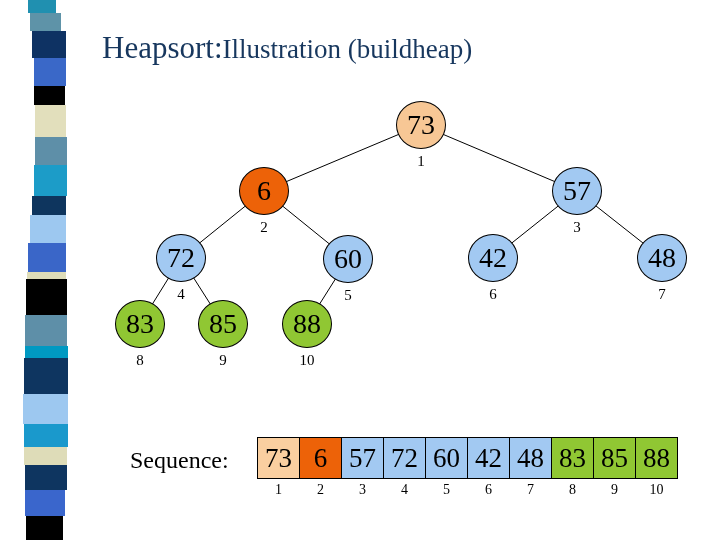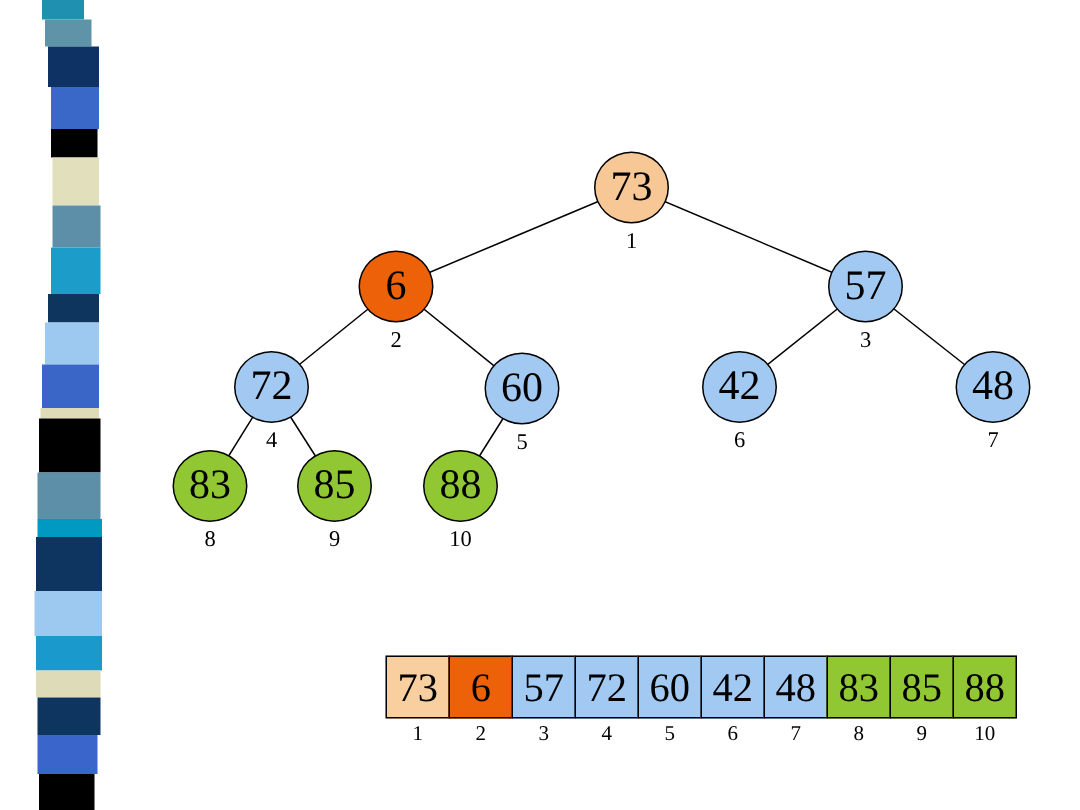--- a/index.html
+++ b/index.html
@@ -73,20 +73,24 @@
     <div style="top:346px;height:12px;left:25px;width:43px;background:#0099C2;"></div>
     <div style="top:358px;height:36px;left:24px;width:44px;background:#0E3560;"></div>
     <div style="top:394px;height:30px;left:23px;width:45px;background:#9DC8F0;"></div>
     <div style="top:424px;height:23px;left:24px;width:44px;background:#1A99CC;"></div>
     <div style="top:447px;height:18px;left:24px;width:43px;background:#DEDCB8;"></div>
     <div style="top:465px;height:25px;left:25px;width:42px;background:#0E3560;"></div>
     <div style="top:490px;height:26px;left:25px;width:40px;background:#3A66CC;"></div>
     <div style="top:516px;height:24px;left:26px;width:37px;background:#000000;"></div>
   </div>
 
+  <div class="title">
+    <span class="t1">Heapsort:</span>
+      <span class="t2">Illustration (buildheap)</span>
+  </div>
 
   <svg class="edges" viewBox="0 0 720 540" xmlns="http://www.w3.org/2000/svg">
     <line x1="421" y1="125" x2="264" y2="191" stroke="#000" stroke-width="1"></line>
     <line x1="421" y1="125" x2="577" y2="191" stroke="#000" stroke-width="1"></line>
     <line x1="264" y1="191" x2="181" y2="258" stroke="#000" stroke-width="1"></line>
     <line x1="264" y1="191" x2="348" y2="259" stroke="#000" stroke-width="1"></line>
     <line x1="577" y1="191" x2="493" y2="258" stroke="#000" stroke-width="1"></line>
     <line x1="577" y1="191" x2="662" y2="258" stroke="#000" stroke-width="1"></line>
     <line x1="181" y1="258" x2="140" y2="324" stroke="#000" stroke-width="1"></line>
     <line x1="181" y1="258" x2="223" y2="324" stroke="#000" stroke-width="1"></line>
@@ -108,20 +112,21 @@
   <div class="node-index" style="left:244px;top:219px;">2</div>
   <div class="node-index" style="left:557px;top:219px;">3</div>
   <div class="node-index" style="left:161px;top:286px;">4</div>
   <div class="node-index" style="left:328px;top:287px;">5</div>
   <div class="node-index" style="left:473px;top:286px;">6</div>
   <div class="node-index" style="left:642px;top:286px;">7</div>
   <div class="node-index" style="left:120px;top:352px;">8</div>
   <div class="node-index" style="left:203px;top:352px;">9</div>
   <div class="node-index" style="left:287px;top:352px;">10</div>
 
+  <div class="seq-label">Sequence:</div>
 
   <div class="seq-row">
     <div class="seq-cell cell-peach">73</div>
     <div class="seq-cell cell-orange">6</div>
     <div class="seq-cell cell-blue">57</div>
     <div class="seq-cell cell-blue">72</div>
     <div class="seq-cell cell-blue">60</div>
     <div class="seq-cell cell-blue">42</div>
     <div class="seq-cell cell-blue">48</div>
     <div class="seq-cell cell-green">83</div>

